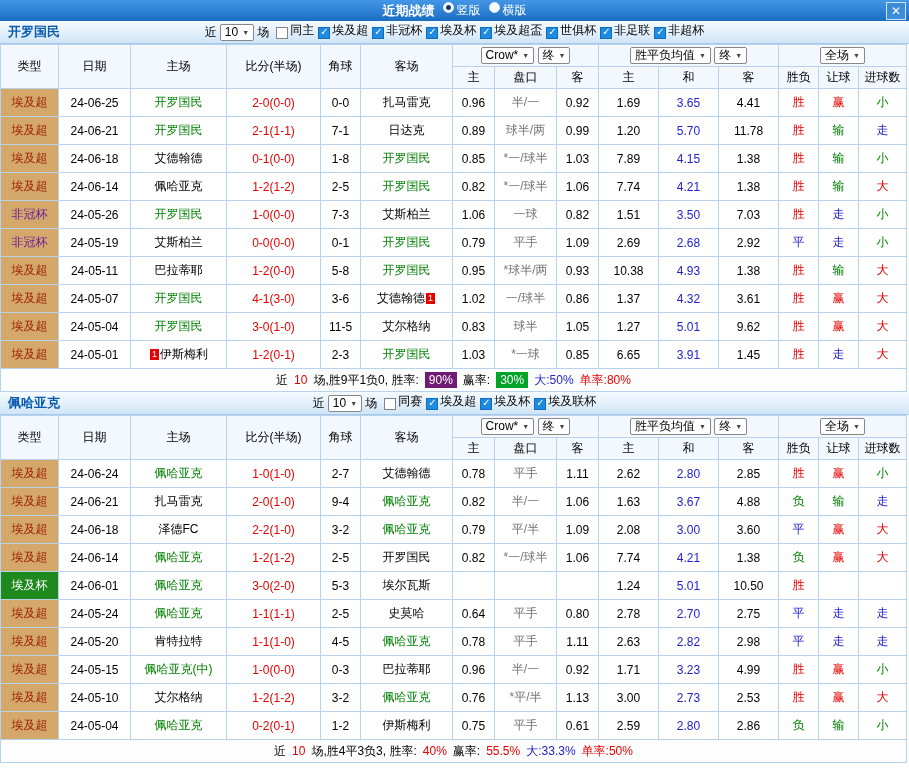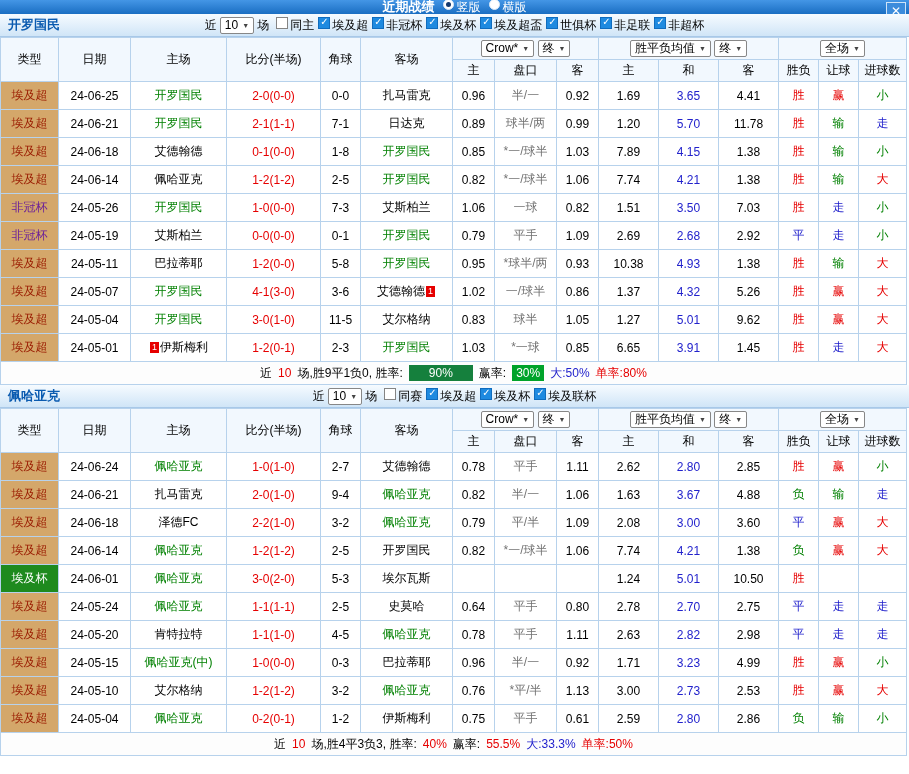--- a/index.html
+++ b/index.html
@@ -1,51 +1,51 @@
 <!DOCTYPE html>
 <html><head>
 <meta charset="utf-8">
 <style>
   *{box-sizing:border-box}
   html,body{margin:0;padding:0}
   body{width:909px;font:12px "Liberation Sans","DejaVu Sans",sans-serif;color:#000;background:#fff}
   
-  .topbar{height:14px;background:linear-gradient(#4496e6,#1a6ec2);display:flex;align-items:center;justify-content:center;gap:8px;position:relative;color:#fff}
+  .topbar{height:21px;background:linear-gradient(#4496e6,#1a6ec2);display:flex;align-items:center;justify-content:center;gap:8px;position:relative;color:#fff}
   .topbar .title{font-weight:bold;font-size:13px}
   .radio-item{display:inline-flex;gap:3px;cursor:pointer}
   .radio{width:11px;height:11px;border-radius:50%;background:#fff;border:1px solid #d8e8f8;position:relative;display:inline-block}
   .radio.on::after{content:"";position:absolute;left:2px;top:2px;right:2px;bottom:2px;border-radius:50%;background:#15396e}
   .close{position:absolute;right:3px;top:2px;width:20px;height:18px;line-height:16px;text-align:center;background:#3c8cdc;border:1px solid #cfe4f8;color:#fff;font-weight:bold;cursor:pointer;font-size:12px}
   
   .secbar{height:23px;background:linear-gradient(#f6fbff,#d0e5f7);border-bottom:1px solid #a8c8e8;display:flex;align-items:center;justify-content:center;position:relative}
   .secbar .team{position:absolute;left:8px;font-weight:bold;font-size:13px;color:#0b5bb0}
   .filterbar{display:flex;align-items:center;gap:3px}
   .sel{display:inline-flex;align-items:center;gap:4px;border:1px solid #878787;background:#fff;height:17px;padding:0 4px;border-radius:2px;cursor:pointer}
   .sel::after{content:"▼";font-size:7px;color:#444}
-  .check-item{display:inline-flex;align-items:flex-start;margin-left:4px;cursor:pointer}
+  .check-item{display:inline-flex;align-items:flex-end;margin-left:4px;cursor:pointer}
   .cb{width:12px;height:12px;border:1px solid #848484;background:#fff;display:inline-block;margin-right:2px;position:relative}
   .cb.on{background:#1e8ae0;border-color:#0f6cbe}
   .cb.on::after{content:"✓";position:absolute;left:1px;top:-2px;color:#fff;font-size:10px;font-weight:bold}
   
   table{border-collapse:collapse;table-layout:fixed;width:734px}
   th,td{border:1px solid #b7d2ec;text-align:center;padding:0;overflow:hidden;white-space:nowrap}
   thead th{background:#f2f8fe;font-weight:normal;height:22px}
   tbody td{height:28px;background:#fff}
   .t-lg{background:#d4a76a;color:#9a1b00}
   .t-cup{background:#d4a76a;color:#6a1f9a}
   .t-cupg{background:#1e8a1e;color:#fff}
   .score{color:#e60000}
   .hcp{color:#737373}
   .euro-draw{color:#2222cc}
   .hl{color:#008000}
   .c-r{color:#e60000}.c-g{color:#008000}.c-b{color:#2222cc}.c-k{color:#000}
   .bdg{display:inline-block;background:#e60000;color:#fff;font-size:9px;line-height:11px;padding:0 2px;margin:0 1px;vertical-align:1px}
   .summary-cell{height:23px;background:#fdfdfd}
   .summary-cell span{margin:0 3px}
-  .badge-r{background:#15803d;color:#fff;padding:1px 20px}
+  .badge-r{background:#701a75;color:#fff;padding:1px 4px}
   .badge-g{background:#00a32a;color:#fff;padding:1px 4px}
 </style>
 </head>
 <body>
 
 <div class="topbar">
   <span class="title">近期战绩</span>
   <span class="radio-item">
     <span class="radio on"></span>
     <span>竖版</span>
@@ -277,21 +277,21 @@
         <td>24-05-07</td>
         <td><span class="hl">开罗国民</span></td>
         <td class="score">4-1(3-0)</td>
         <td>3-6</td>
         <td><span>艾德翰德</span><span class="bdg">1</span></td>
         <td>1.02</td>
         <td class="hcp">一/球半</td>
         <td>0.86</td>
         <td>1.37</td>
         <td class="euro-draw">4.32</td>
-        <td>5.26</td>
+        <td>3.61</td>
         <td class="c-r">胜</td>
         <td class="c-r">赢</td>
         <td class="c-r">大</td>
       </tr>
       <tr>
         <td class="t-lg">埃及超</td>
         <td>24-05-04</td>
         <td><span class="hl">开罗国民</span></td>
         <td class="score">3-0(1-0)</td>
         <td>11-5</td>

